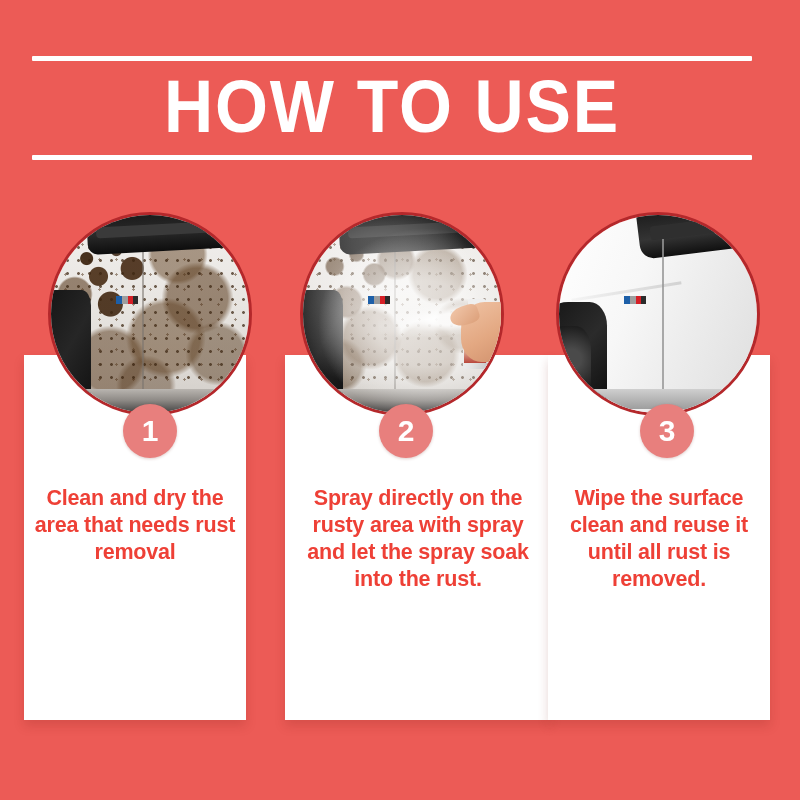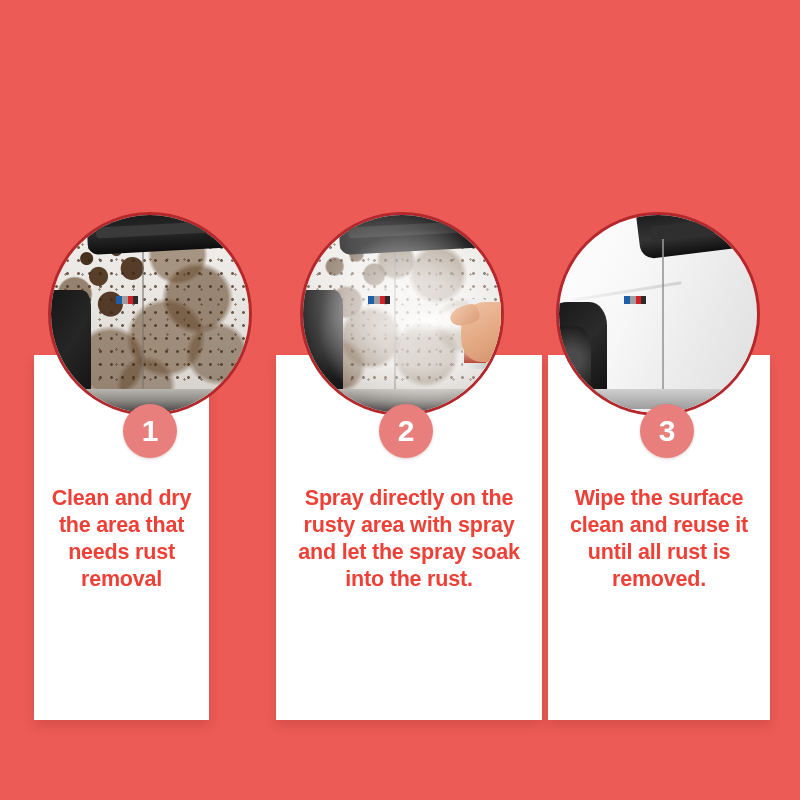--- a/index.html
+++ b/index.html
@@ -32,22 +32,22 @@
 
   
   .cards{position:absolute;left:0;top:0;width:800px;height:800px;}
   .card{
     position:absolute;
     top:355px;
     height:365px;
     background:#ffffff;
     box-shadow:0 6px 10px rgba(120,25,20,.18);
   }
-  .card.c1{left:34px;width:175px;}
-  .card.c2{left:276px;width:266px;}
+  .card.c1{left:24px;width:222px;}
+  .card.c2{left:285px;width:266px;}
   .card.c3{left:548px;width:222px;text-decoration:underline;}
 
   .card-text{
     position:absolute;
     left:10px;right:10px;
     top:130px;
     text-align:center;
     color:#ee4036;
     font-weight:bold;
     font-size:21.5px;
@@ -247,20 +247,25 @@
   }
   .badge.b1{left:123px;}
   .badge.b2{left:379px;}
   .badge.b3{left:640px;}
 </style>
 </head>
 <body>
 
 <div class="stage">
 
+  <div class="title-wrap">
+    <div class="rule top"></div>
+    <div class="title">HOW TO USE</div>
+    <div class="rule bottom"></div>
+  </div>
 
   <div class="cards">
 
     <div class="card c1">
       <div class="card-text">Clean and dry the area that needs rust removal</div>
     </div>
     <div class="photo p1">
       <div class="scene">
         <div class="panel-base"></div>
         <div class="rust r1"></div>

